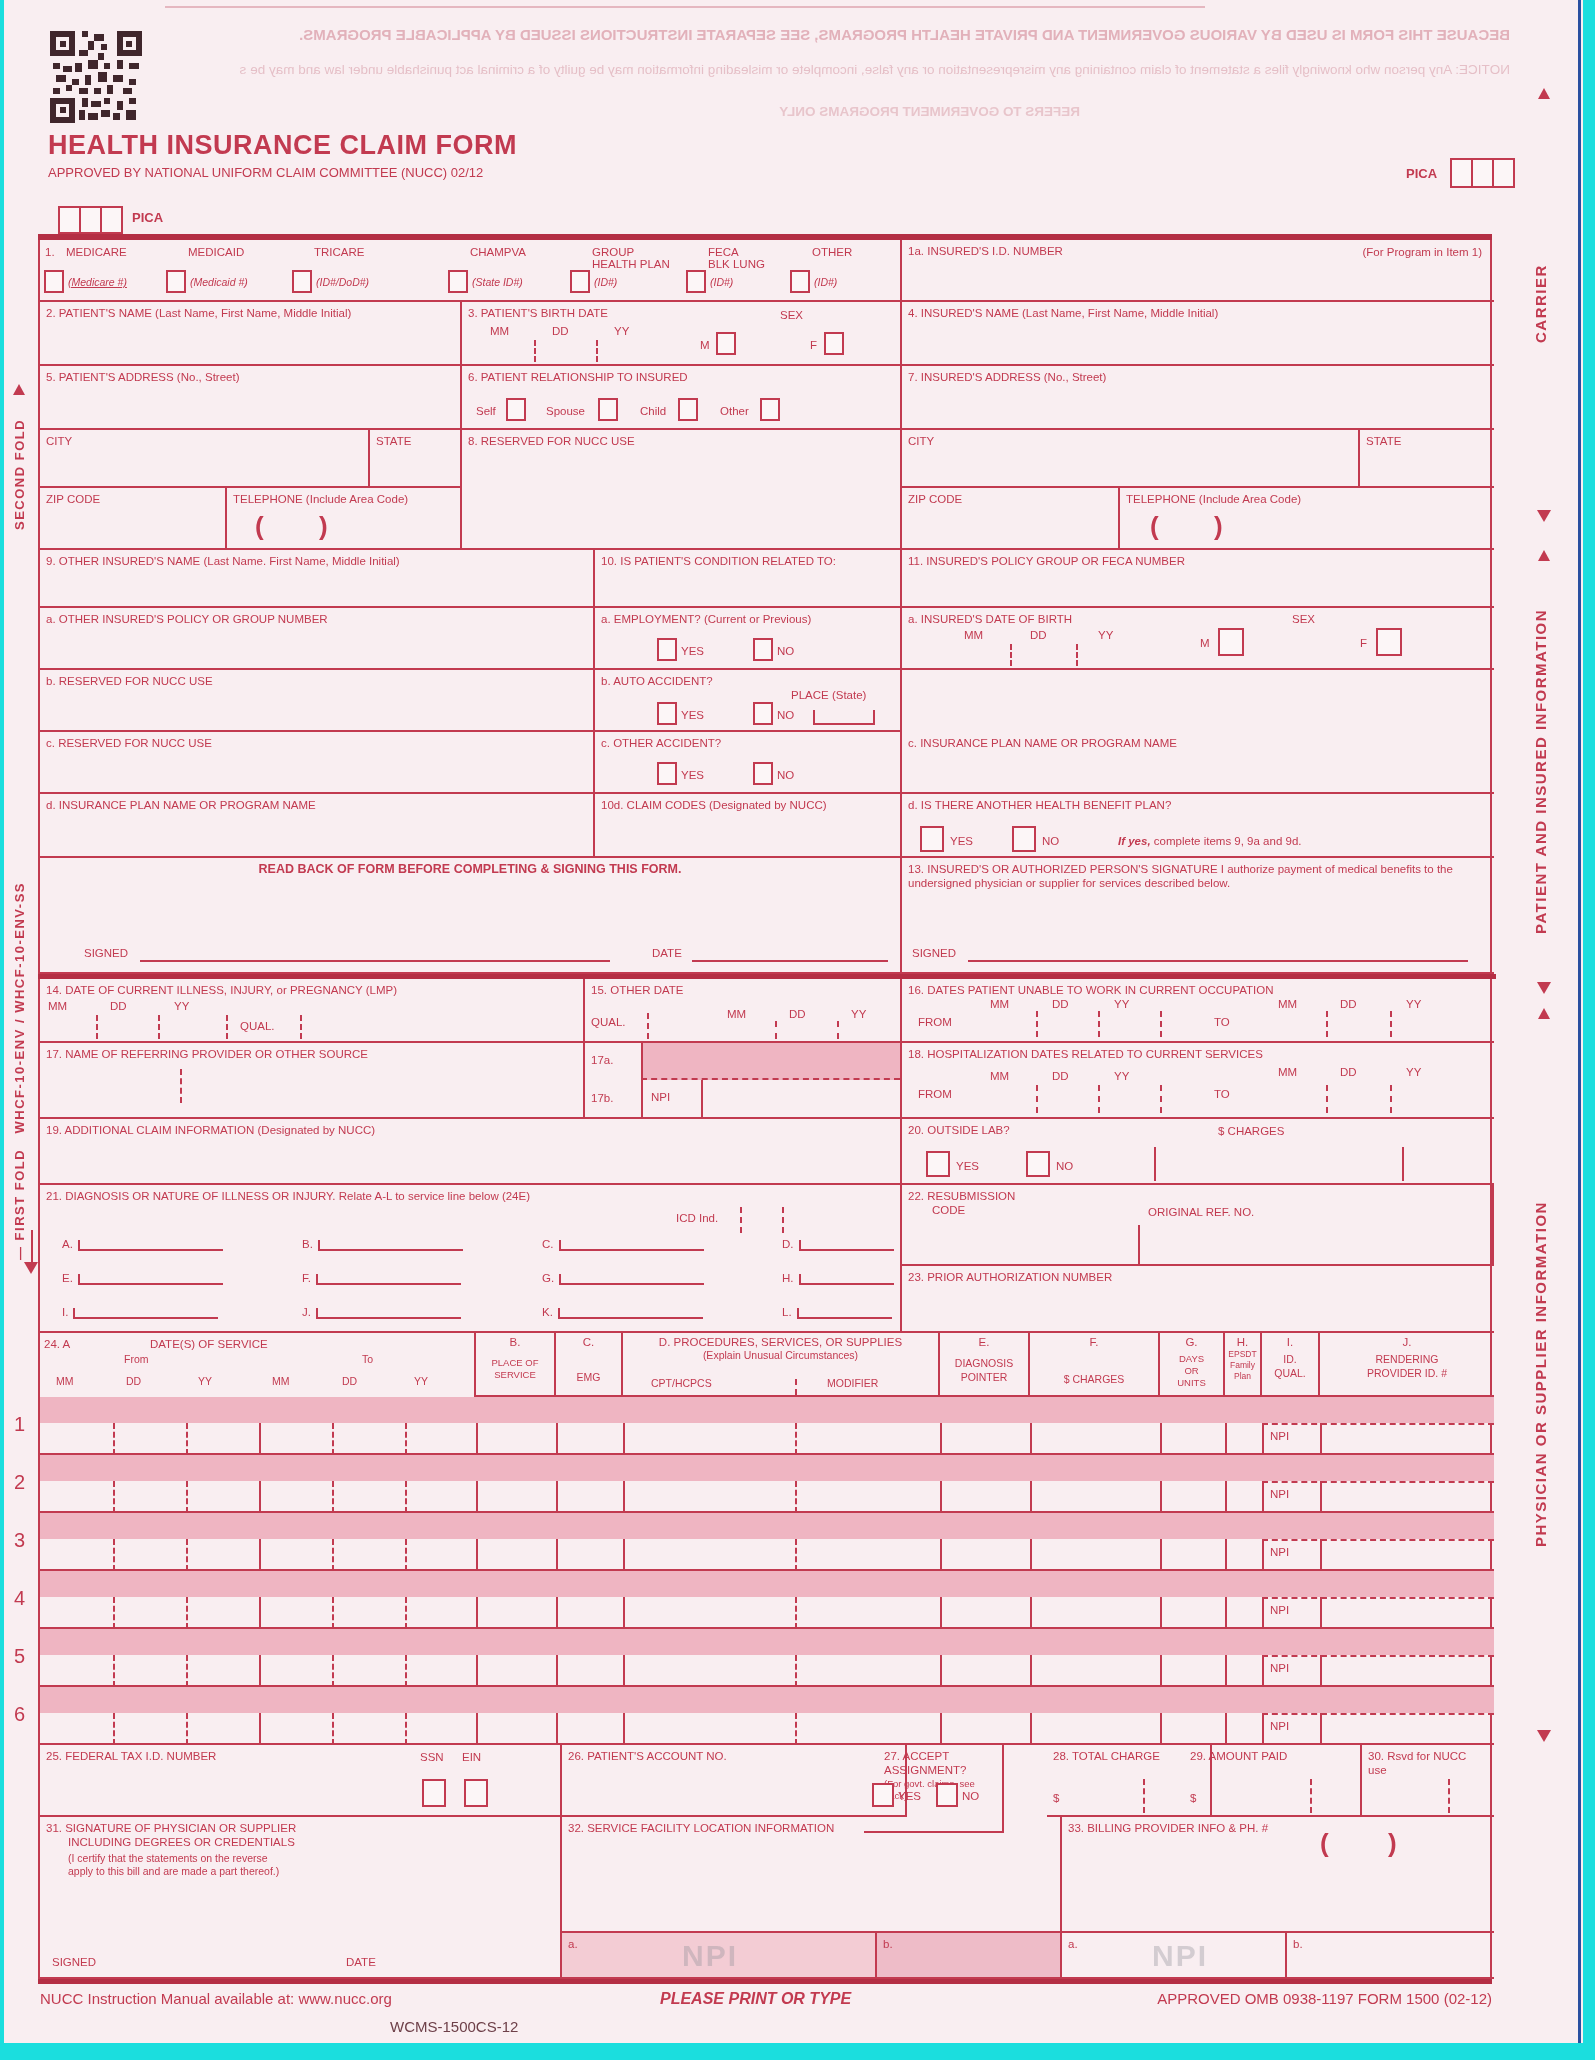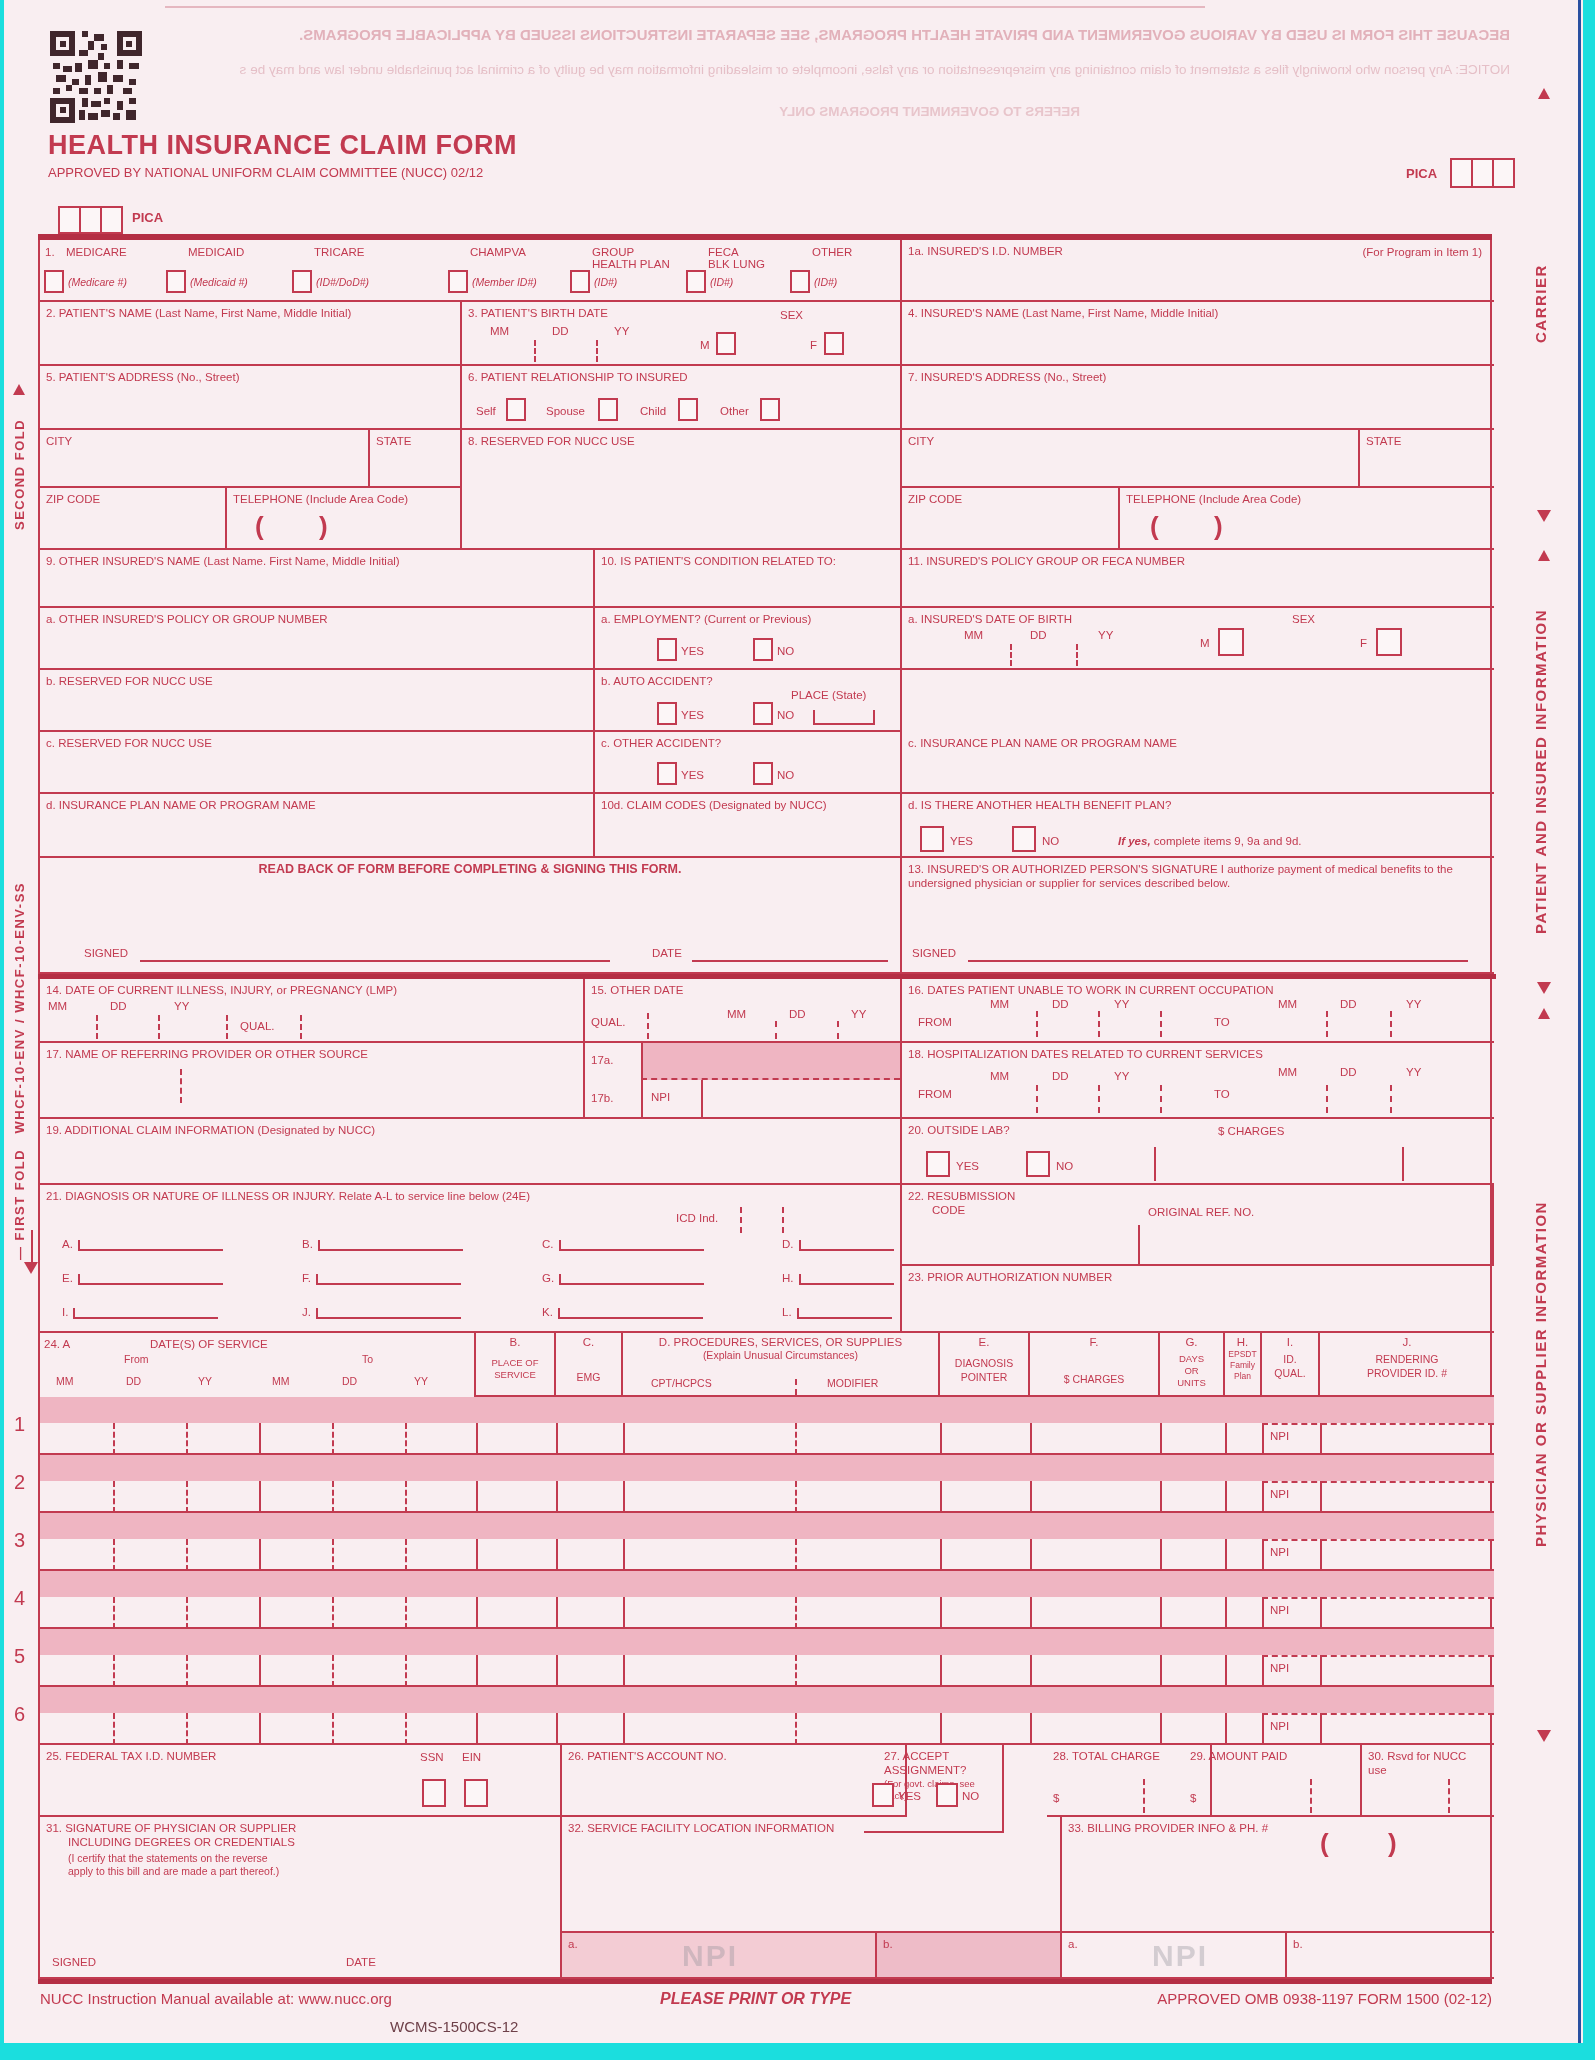--- a/index.html
+++ b/index.html
@@ -112,30 +112,30 @@
   <div class="cb" style="left:1492px;top:158px;width:23px;height:30px"></div>
 
   <div class="bar" style="left:38px;top:234px;width:1454px;height:6px"></div>
 
   <div class="abs" id="formgrid" style="left:38px;top:240px;width:1454px;height:1739px;border-left:2px solid var(--red);border-right:2px solid var(--red);color:var(--red)">
 
     <div class="cell" id="box1opts" style="left:0;top:0;width:862px;height:62px">
       <span style="position:absolute;left:5px;top:5px">1.</span>
     <div class="abs" style="left: 26px; top: 5px; font-size: 11.5px; white-space: nowrap;">MEDICARE</div>
         <div class="cb" style="left: 4px; top: 30px;"></div>
-        <div class="abs sub" style="left: 28px; top: 36px; font-style: italic; white-space: nowrap;">(Medicare #)</div>
+        <div class="abs sub" style="left: 28px; top: 36px; font-style: italic; white-space: nowrap; text-decoration: underline;">(Medicare #)</div>
         <div class="abs" style="left: 148px; top: 5px; font-size: 11.5px; white-space: nowrap;">MEDICAID</div>
         <div class="cb" style="left: 126px; top: 30px;"></div>
         <div class="abs sub" style="left: 150px; top: 36px; font-style: italic; white-space: nowrap;">(Medicaid #)</div>
         <div class="abs" style="left: 274px; top: 5px; font-size: 11.5px; white-space: nowrap;">TRICARE</div>
         <div class="cb" style="left: 252px; top: 30px;"></div>
         <div class="abs sub" style="left: 276px; top: 36px; font-style: italic; white-space: nowrap;">(ID#/DoD#)</div>
         <div class="abs" style="left: 430px; top: 5px; font-size: 11.5px; white-space: nowrap;">CHAMPVA</div>
         <div class="cb" style="left: 408px; top: 30px;"></div>
-        <div class="abs sub" style="left: 432px; top: 36px; font-style: italic; white-space: nowrap;">(Member ID#)</div>
+        <div class="abs sub" style="left: 432px; top: 36px; font-style: italic; white-space: nowrap;">(State ID#)</div>
         <div class="abs" style="left: 552px; top: 5px; font-size: 11.5px; white-space: nowrap;">GROUP</div>
         <div class="abs" style="left: 552px; top: 17px; font-size: 11.5px; white-space: nowrap;">HEALTH PLAN</div>
         <div class="cb" style="left: 530px; top: 30px;"></div>
         <div class="abs sub" style="left: 554px; top: 36px; font-style: italic; white-space: nowrap;">(ID#)</div>
         <div class="abs" style="left: 668px; top: 5px; font-size: 11.5px; white-space: nowrap;">FECA</div>
         <div class="abs" style="left: 668px; top: 17px; font-size: 11.5px; white-space: nowrap;">BLK LUNG</div>
         <div class="cb" style="left: 646px; top: 30px;"></div>
         <div class="abs sub" style="left: 670px; top: 36px; font-style: italic; white-space: nowrap;">(ID#)</div>
         <div class="abs" style="left: 772px; top: 5px; font-size: 11.5px; white-space: nowrap;">OTHER</div>
         <div class="cb" style="left: 750px; top: 30px;"></div>

